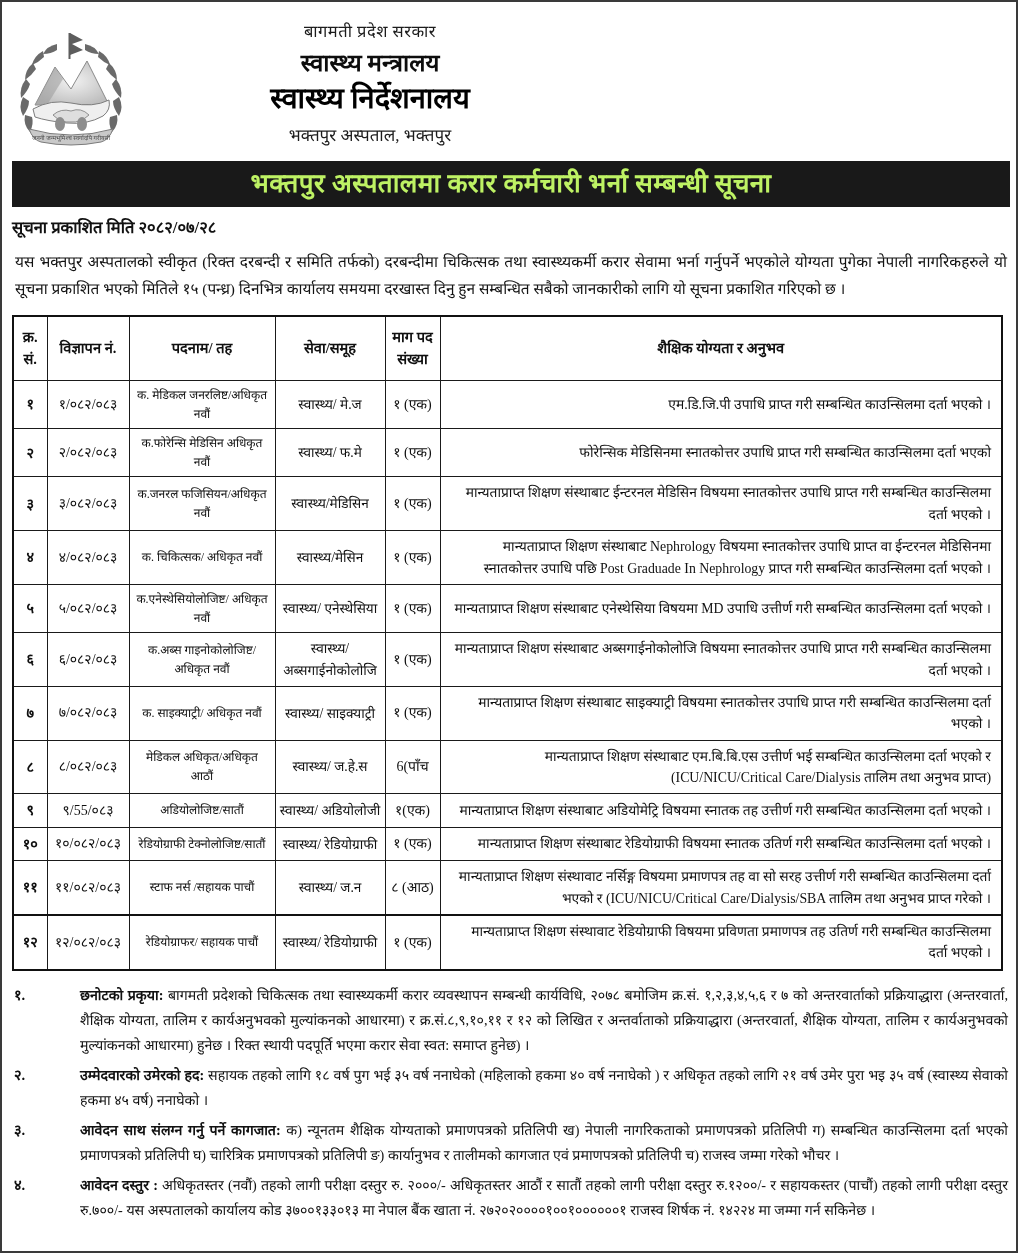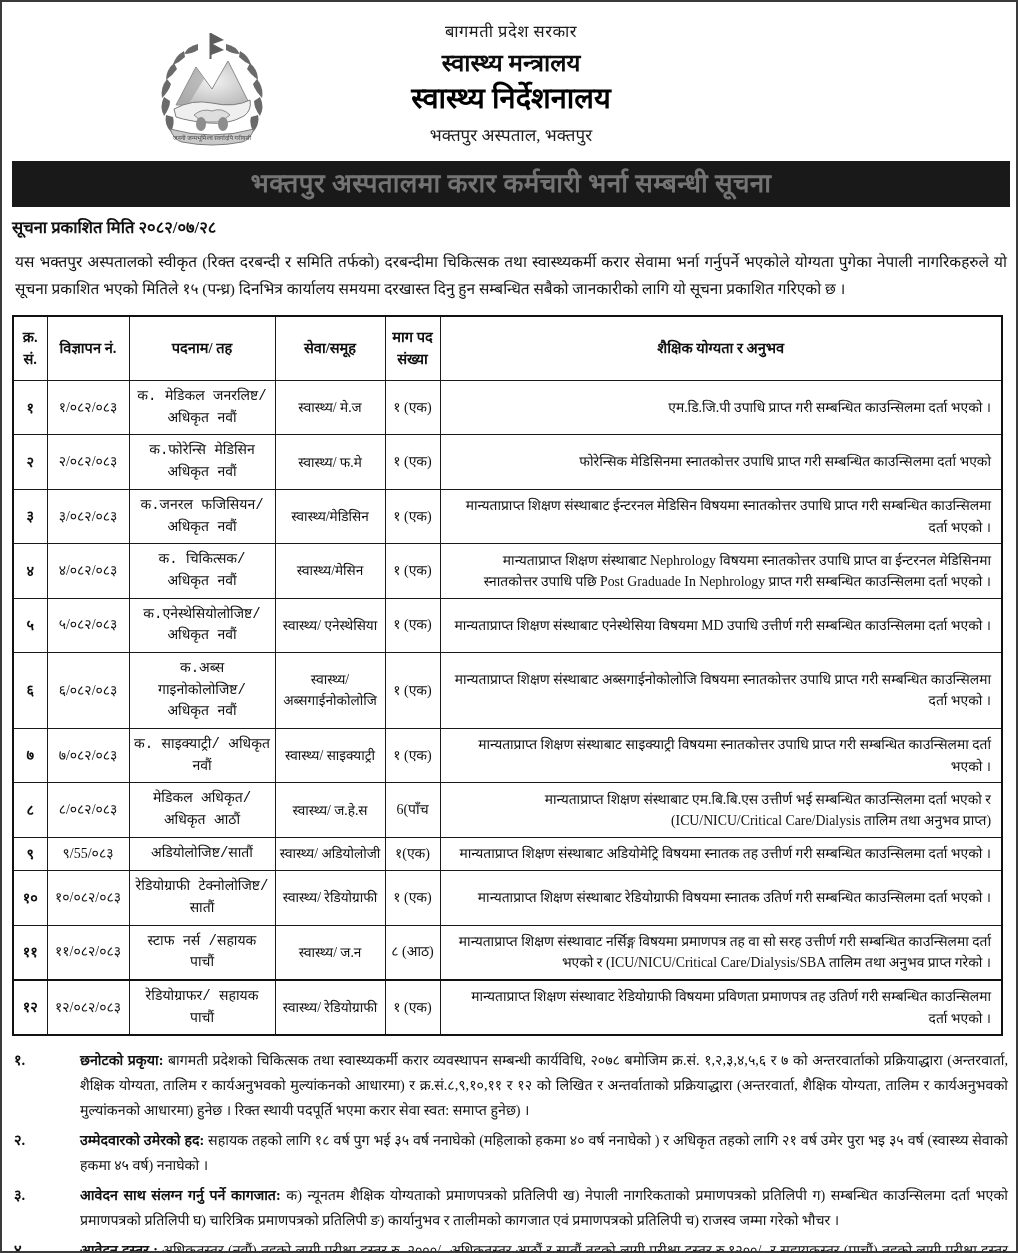--- a/index.html
+++ b/index.html
@@ -26,21 +26,20 @@
     top: 6px;
     width: 998px;
     height: 1238px;
   }
 
   
   .header {
     display: flex;
     flex-direction: row;
     align-items: flex-start;
-    justify-content: center;
     padding-top: 8px;
     gap: 10px;
   }
   .emblem-wrap {
     width: 118px;
     height: 122px;
     flex: 0 0 118px;
     margin-top: 14px;
     display: flex;
     align-items: center;
@@ -84,21 +83,21 @@
   .banner {
     margin: 9px 0 0 0;
     background: #191919;
     height: 46px;
     display: flex;
     align-items: center;
     justify-content: center;
     box-shadow: inset 0 0 0 1px #191919;
   }
   .banner-text {
-    color: #737373;
+    color: #bef264;
     font-size: 26px;
     font-weight: bold;
     letter-spacing: 0.4px;
     text-align: center;
     line-height: 1;
   }
   .pub-date {
     text-align: left;
     font-size: 16.5px;
     font-weight: bold;
@@ -134,21 +133,21 @@
     line-height: 1.55;
     color: #101010;
   }
   table.vacancy thead th {
     font-weight: bold;
     font-size: 14.6px;
     padding: 9px 4px;
   }
   table.vacancy tbody tr td:nth-child(1) { font-size: 14.5px; font-weight: bold; }
   table.vacancy tbody tr td:nth-child(2) { font-size: 14px; }
-  table.vacancy tbody tr td:nth-child(3) { font-size: 14px; font-family: Liberation Mono, monospace; }
+  table.vacancy tbody tr td:nth-child(3) { font-size: 12px; }
   table.vacancy tbody tr td:nth-child(4) { font-size: 13.6px; }
   table.vacancy tbody tr td:nth-child(5) { font-size: 14px; }
   table.vacancy tbody tr td:nth-child(6) { font-size: 13.8px; padding-left: 10px; padding-right: 10px; text-align: right; }
   table.vacancy tbody tr:last-child td { border-top: 2px solid #111; }
 
   col.c-sn     { width: 34px; }
   col.c-adv    { width: 82px; }
   col.c-post   { width: 146px; }
   col.c-serv   { width: 110px; }
   col.c-num    { width: 55px; }

